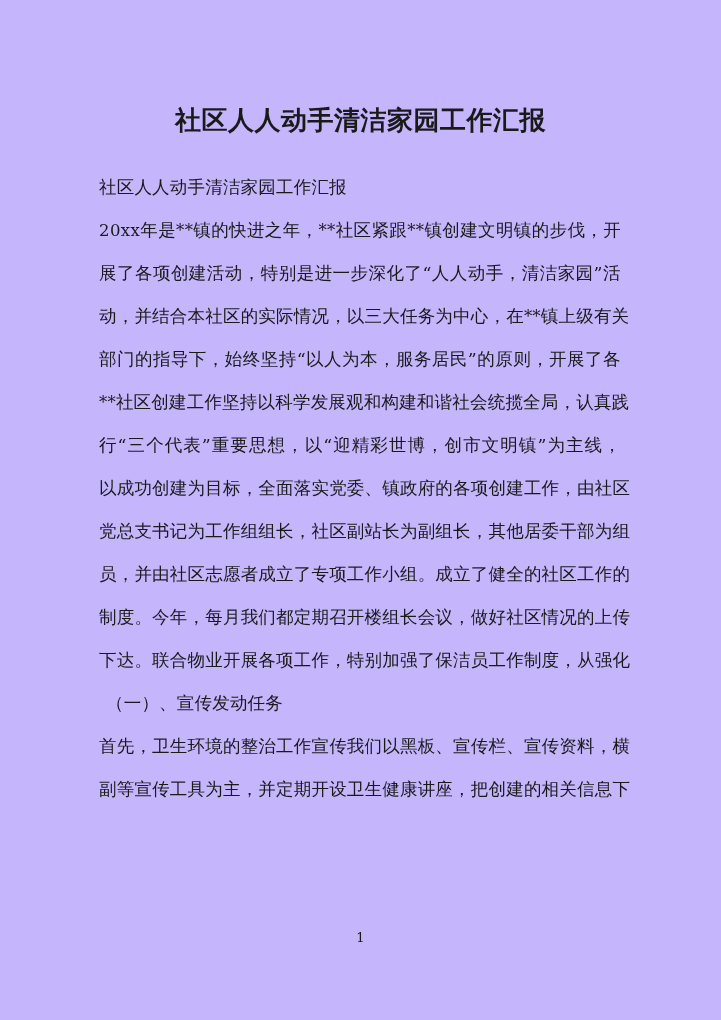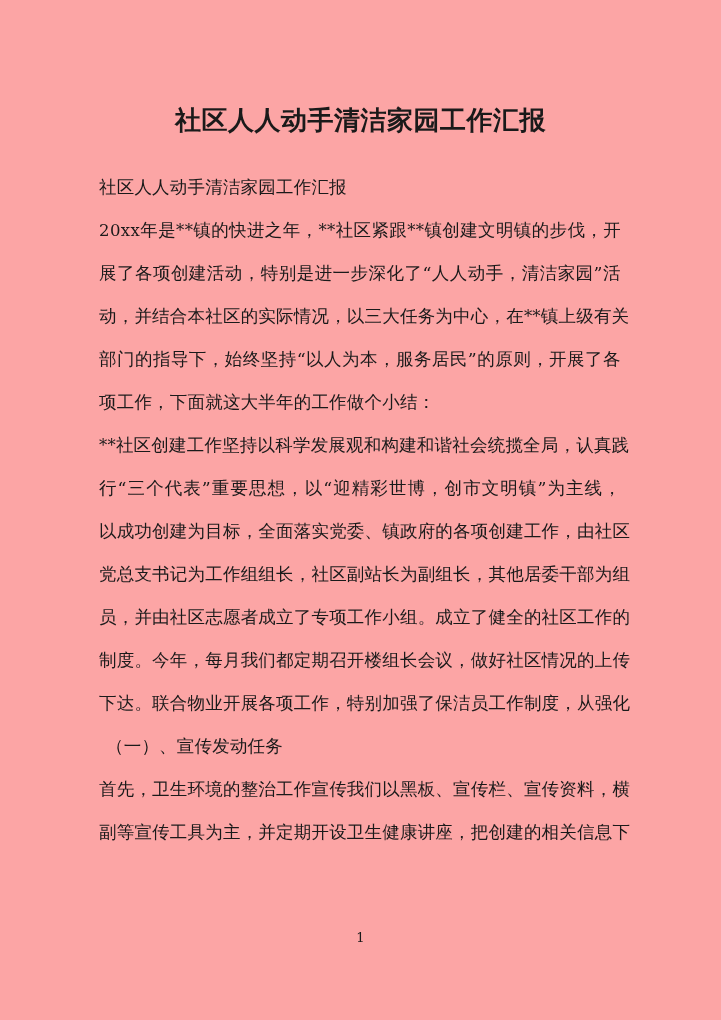--- a/index.html
+++ b/index.html
@@ -15,21 +15,21 @@
     font-family: "DejaVu Serif", "Liberation Serif", serif;
     color: #1a1a1a;
     -webkit-font-smoothing: antialiased;
   }
 
   .page {
     position: absolute;
     top: 0; left: 0;
     width: 721px;
     height: 1020px;
-    background: #fca5a5;
+    background: #c4b5fd;
   }
 
   
   .doc-title {
     position: absolute;
     top: 86px;
     left: 0;
     width: 721px;
     text-align: center;
     font-size: 26px;
@@ -226,21 +226,20 @@
         <span>”</span>
         <span>的</span>
         <span>原</span>
         <span>则</span>
         <span>，</span>
         <span>开</span>
         <span>展</span>
         <span>了</span>
         <span>各</span>
       </div>
-      <div class="ln"><span>项工作，下面就这大半年的工作做个小结：</span></div>
       <div class="ln just">
         <span class="lat">*</span>
         <span class="lat">*</span>
         <span>社</span>
         <span>区</span>
         <span>创</span>
         <span>建</span>
         <span>工</span>
         <span>作</span>
         <span>坚</span>

